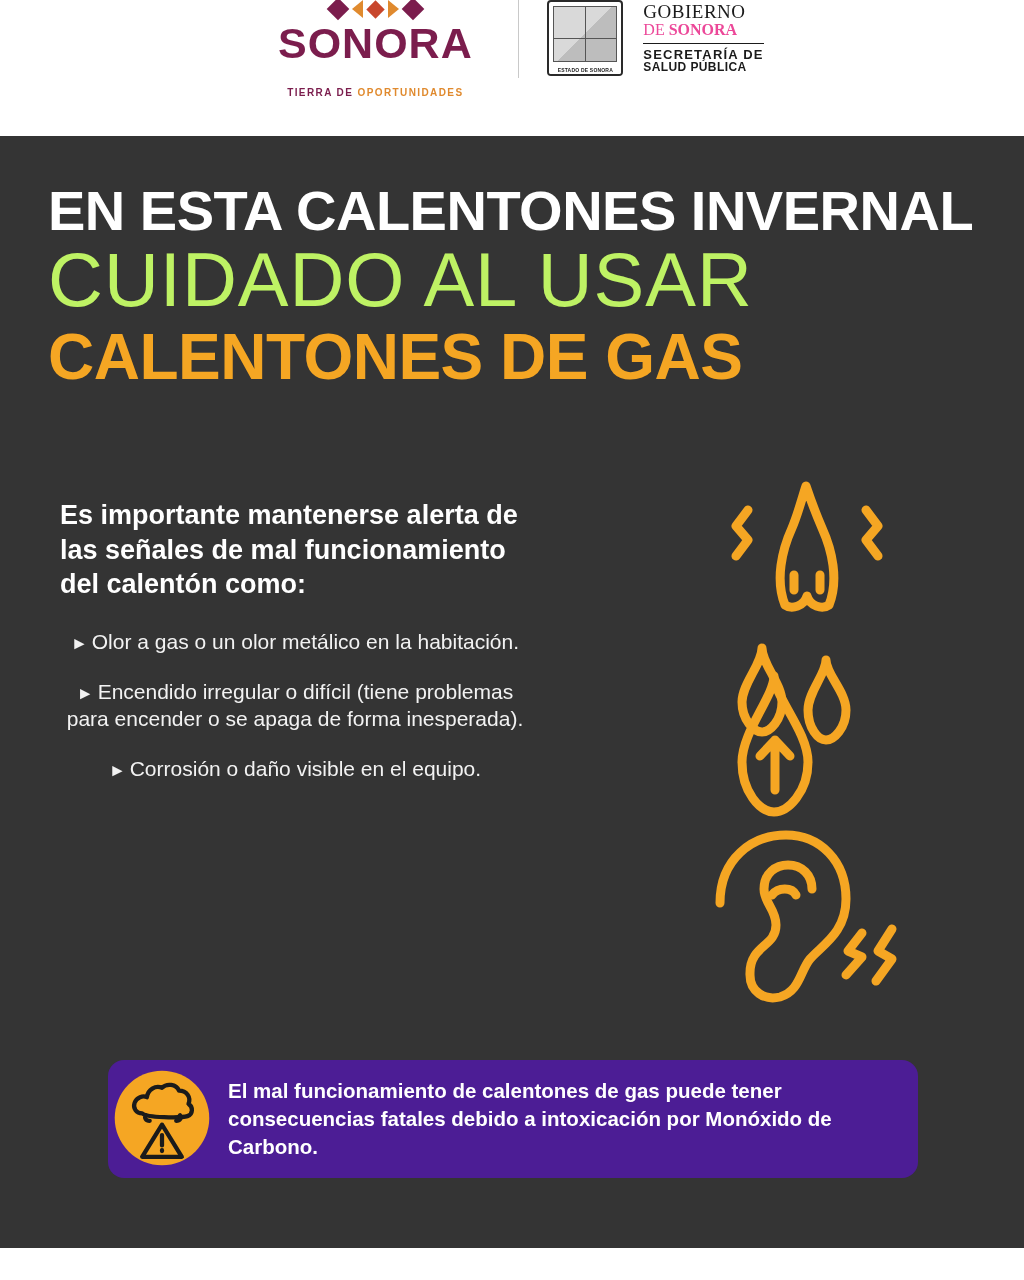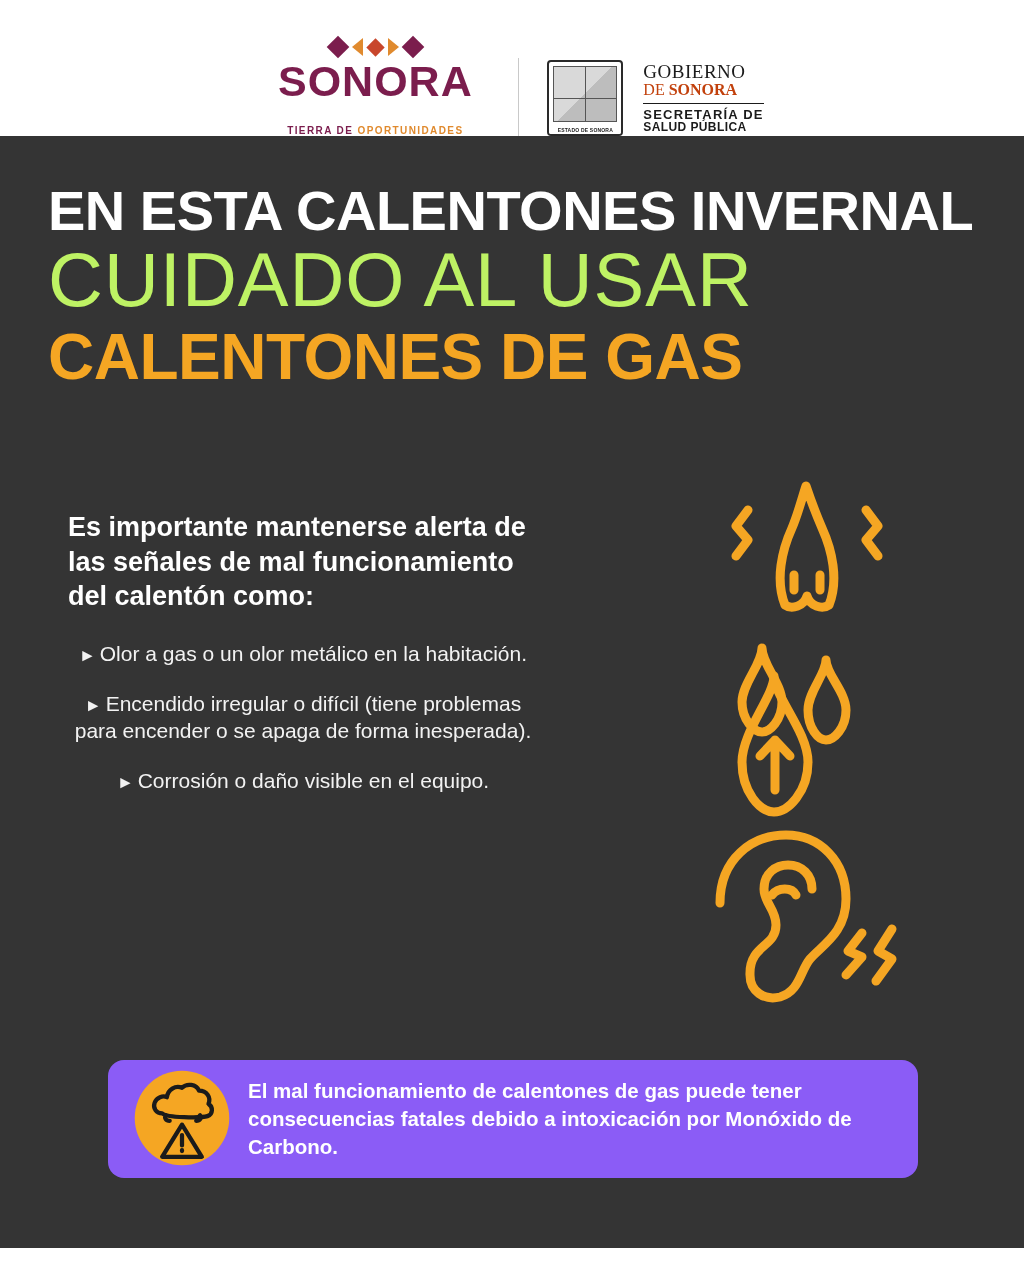--- a/index.html
+++ b/index.html
@@ -23,21 +23,21 @@
 
   
   .header-band {
     position: absolute;
     left: 0;
     top: 0;
     width: 1024px;
     height: 136px;
     background: #ffffff;
     display: flex;
-    align-items: flex-end;
+    align-items: flex-start;
     justify-content: center;
     gap: 0px;
   }
 
   .logo-sonora {
     display: flex;
     flex-direction: column;
     align-items: center;
     justify-content: center;
     width: 230px;
@@ -155,21 +155,21 @@
   }
   .gob-text { line-height: 1.05; }
   .gob-l1 {
     font-size: 19px;
     letter-spacing: .5px;
     color: #1b1b1b;
     font-family: "Liberation Serif", serif;
   }
   .gob-l2 {
     font-size: 16px;
-    color: #c2410c;
+    color: #ec4899;
     font-family: "Liberation Serif", serif;
   }
   .gob-l2 b { font-weight: bold; }
   .gob-rule {
     height: 1px;
     background: #1b1b1b;
     margin: 4px 0 4px 0;
     width: 100%;
   }
   .gob-l3 {
@@ -216,25 +216,24 @@
     color: #f5a623;
     letter-spacing: -0.5px;
     line-height: 1.02;
     margin-top: 6px;
     white-space: nowrap;
   }
 
   
   .body-col {
     position: absolute;
-    left: 68px;
+    left: 60px;
     top: 498px;
     width: 470px;
     color: #ffffff;
-    margin-top: 12px;
   }
   .lead {
     font-size: 27px;
     font-weight: bold;
     line-height: 1.28;
     color: #ffffff;
     margin-bottom: 26px;
   }
   .bullet {
     font-size: 21px;
@@ -262,25 +261,25 @@
   .icon-drops  { position: absolute; left: 40px;  top: 170px; }
   .icon-ear    { position: absolute; left: 40px;  top: 355px; }
 
   
   .warn {
     position: absolute;
     left: 108px;
     top: 1060px;
     width: 810px;
     height: 118px;
-    background: #8b5cf6;
+    background: #4c1d95;
     border-radius: 16px;
     display: flex;
     align-items: center;
-    padding-left: 22px;
+    padding-left: 2px;
     box-sizing: border-box;
   }
   .warn-icon {
     flex: 0 0 auto;
     width: 104px;
     height: 104px;
     margin-top: -2px;
   }
   .warn-text {
     margin-left: 14px;

